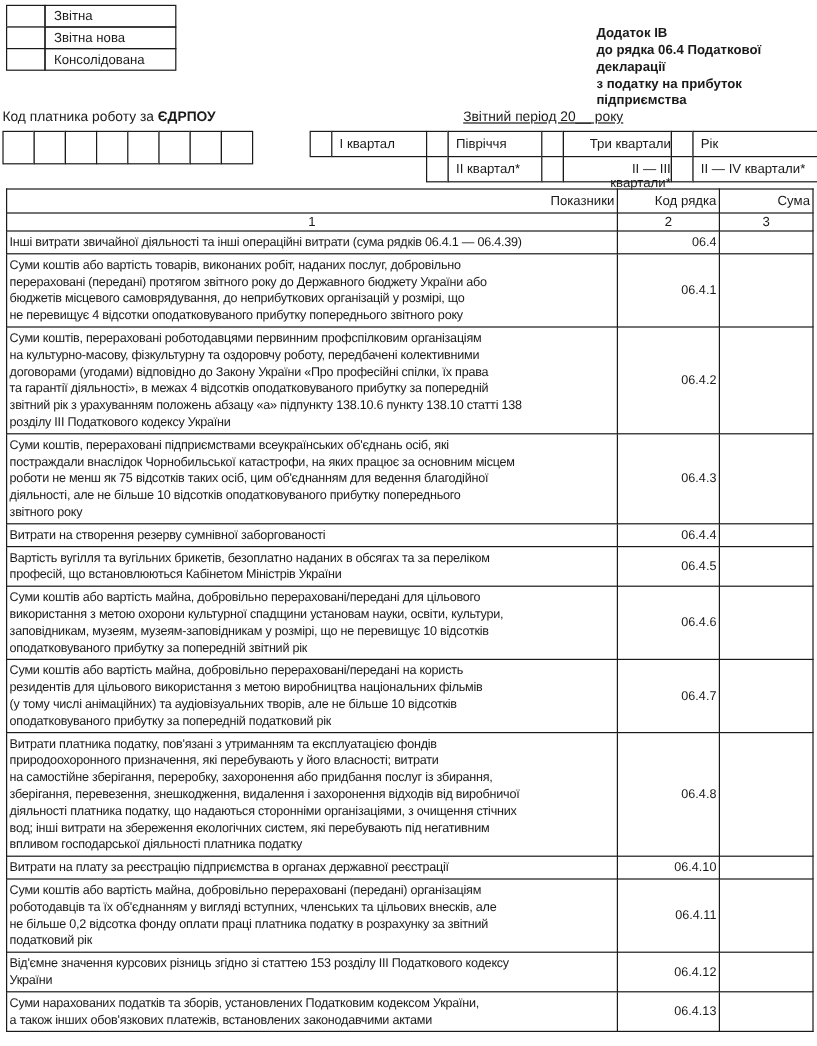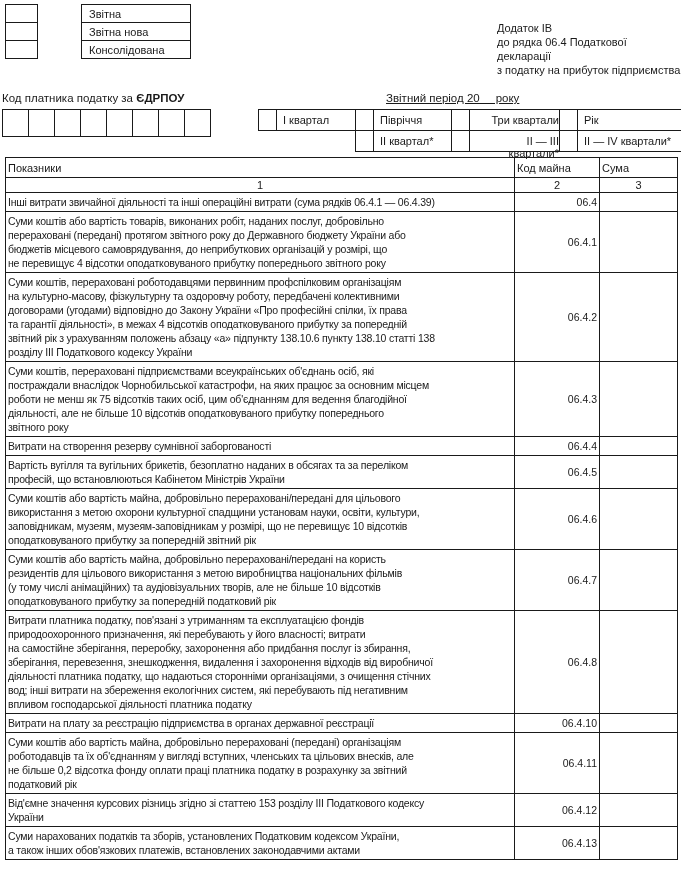--- a/index.html
+++ b/index.html
@@ -9,29 +9,29 @@
     background: #ffffff;
     color: #1a1a1a;
     font-family: "Liberation Sans", sans-serif;
   }
   .page { position: relative; width: 681px; height: 872px; overflow: hidden; background:#fff; }
 
   
   .top { position: relative; height: 157px; }
 
   .rtype-table { position: absolute; left: 5px; top: 4px; }
-  .rtype-row { display: flex; gap: 44px; }
+  .rtype-row { display: flex; }
   .rtype-row + .rtype-row { margin-top: -1px; }
   .rtype-cb { width: 33px; height: 19px; border: 1px solid #1a1a1a; background: #fff; }
   .rtype-label {
     width: 110px; height: 19px; border: 1px solid #1a1a1a; margin-left: -1px;
     font-size: 11px; padding: 3px 0 0 7px;
   }
 
-  .annex { position: absolute; left: 497px; top: 21px; font-size: 11px; line-height: 14px; }
+  .annex { position: absolute; left: 497px; top: 21px; font-size: 11px; line-height: 14px; font-weight: bold; }
 
   .edrpou-label { position: absolute; left: 2px; top: 92px; font-size: 11.5px; }
   .edrpou-label b { font-weight: bold; }
   .edrpou-boxes { position: absolute; left: 2px; top: 109px; display: flex; }
   .ebox { width: 27px; height: 28px; border: 1px solid #1a1a1a; background: #fff; }
   .ebox + .ebox { margin-left: -1px; }
 
   .period-label { position: absolute; left: 386px; top: 92px; font-size: 11.5px; text-decoration: underline; }
   .period-table { position: absolute; left: 258px; top: 109px; font-size: 11px; }
   .p-row { display: flex; }
@@ -54,21 +54,21 @@
     border-collapse: collapse; table-layout: fixed;
     margin-left: 5px; width: 672px;
   }
   table.main col.c1 { width: 509px; }
   table.main col.c2 { width: 85px; }
   table.main col.c3 { width: 78px; }
   table.main th, table.main td {
     border: 1px solid #1a1a1a; font-size: 10.5px; font-weight: normal;
     padding: 2px; vertical-align: middle;
   }
-  table.main thead th { text-align: left; height: 20px; font-size: 11px; margin-top: 30px; }
+  table.main thead th { text-align: right; height: 20px; font-size: 11px; margin-top: 30px; }
   table.main tr.nums td { text-align: center; height: 15px; padding: 0; font-size: 11px; }
   td.label-cell {
     text-align: left; padding: 2px 2px 2px 4px;
     white-space: pre-line; line-height: 14px; letter-spacing: -0.2px;
   }
   td.code-cell { text-align: right; }
   td.sum-cell { background: #fff; }
 </style>
 </head>
 <body>
@@ -91,21 +91,21 @@
         <div class="rtype-label">Консолідована</div>
       </div>
     </div>
 
     <div class="annex">
       <div>Додаток ІВ</div>
       <div>до рядка 06.4 Податкової декларації</div>
       <div>з податку на прибуток підприємства</div>
     </div>
 
-    <div class="edrpou-label"><span>Код платника податку за </span><b>ЄДРПОУ</b></div>
+    <div class="edrpou-label"><span>Код платника роботу за </span><b>ЄДРПОУ</b></div>
 
     <div class="edrpou-boxes">
       <div class="ebox"></div>
       <div class="ebox"></div>
       <div class="ebox"></div>
       <div class="ebox"></div>
       <div class="ebox"></div>
       <div class="ebox"></div>
       <div class="ebox"></div>
       <div class="ebox"></div>
@@ -139,21 +139,21 @@
 
   <table class="main">
     <colgroup>
         <col class="c1">
         <col class="c2">
         <col class="c3">
       </colgroup>
     <thead>
       <tr>
         <th>Показники</th>
-        <th>Код майна</th>
+        <th>Код рядка</th>
         <th>Сума</th>
       </tr>
       <tr class="nums">
         <td>1</td>
         <td>2</td>
         <td>3</td>
       </tr>
     </thead>
     <tbody>
         <tr>

